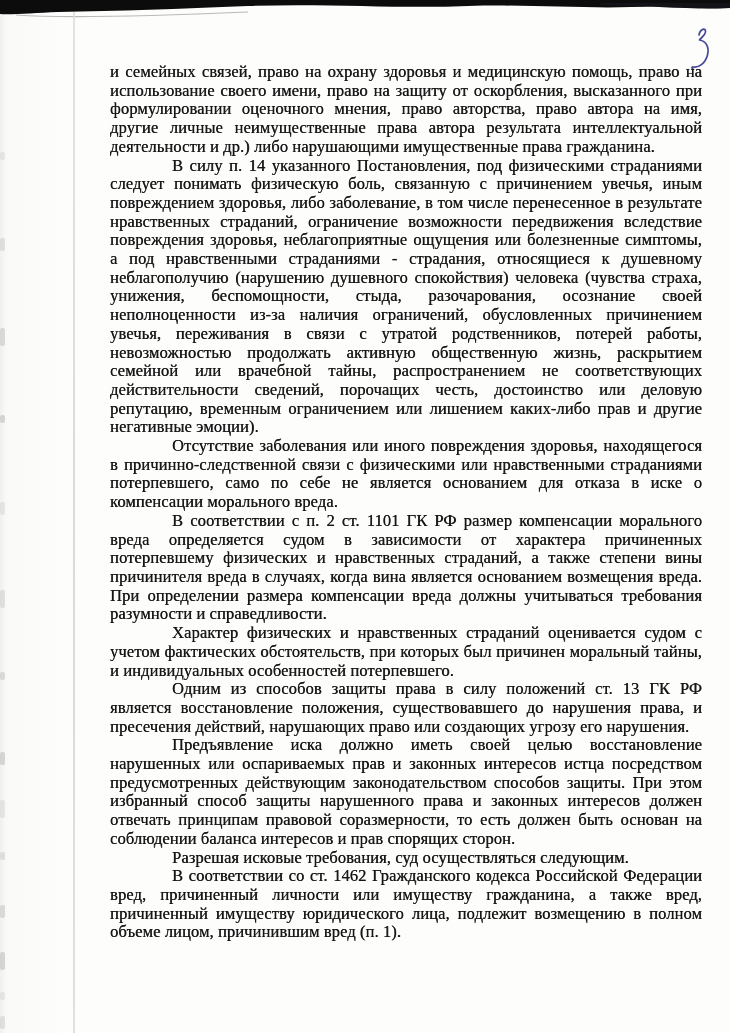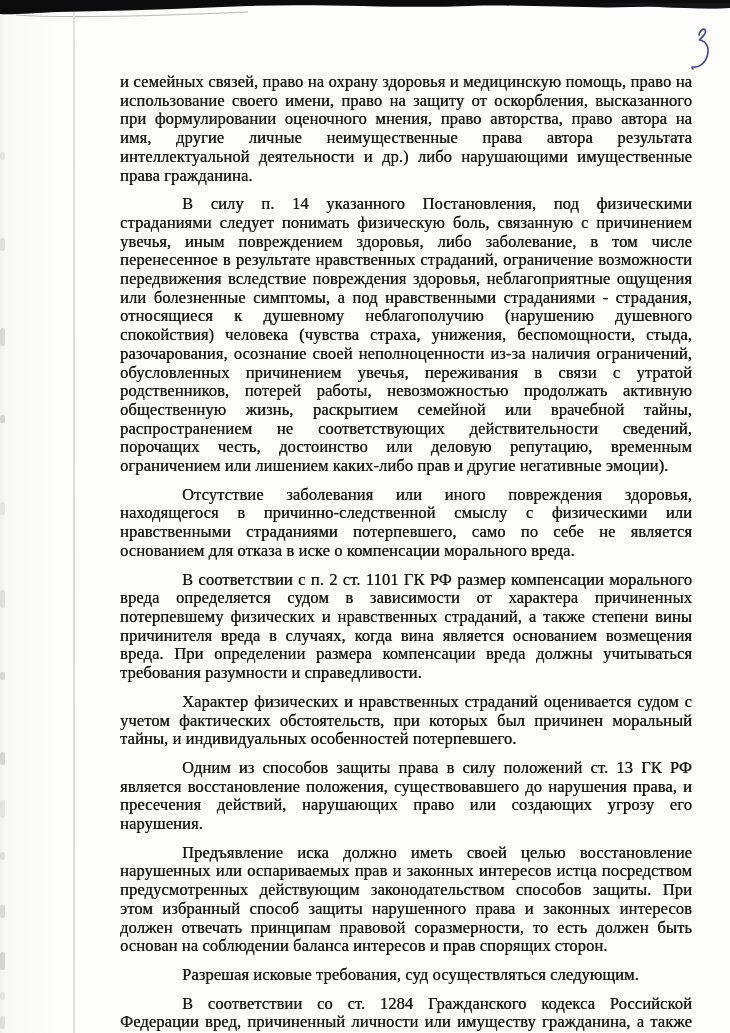--- a/index.html
+++ b/index.html
@@ -57,21 +57,21 @@
     width: 592px;
     font-size: 16.5px;
     line-height: 18.7px;
     color: #161616;
     text-align: justify;
     text-align-last: left;
     letter-spacing: 0.1px;
     text-shadow: 0.35px 0 0 rgba(22,22,22,0.85);
   }
   .text-col p {
-    margin: 10px;
+    margin: 0;
     padding: 0;
     text-indent: 62px;
   }
   .text-col p.continuation {
     text-indent: 0;
   }
 </style>
 </head>
 <body>
 
@@ -104,22 +104,22 @@
     </div>
 
   <svg class="hand-number" viewBox="0 0 28 56" aria-label="3">
     <path d="M11 10 C12 4, 18 2, 17.5 7 C17 11, 12.5 13, 11.5 15
              C18 16, 21.5 22, 19.5 30 C17.5 38, 11 43, 5 42 C3.5 41.7, 3.8 43.5, 5 44" fill="none" stroke="#34398f" stroke-width="1.7" stroke-linecap="round" stroke-linejoin="round" opacity="0.92"></path>
   </svg>
 
   <div class="text-col">
     <p class="continuation">и семейных связей, право на охрану здоровья и медицинскую помощь, право на использование своего имени, право на защиту от оскорбления, высказанного при формулировании оценочного мнения, право авторства, право автора на имя, другие личные неимущественные права автора результата интеллектуальной деятельности и др.) либо нарушающими имущественные права гражданина.</p>
     <p>В силу п. 14 указанного Постановления, под физическими страданиями следует понимать физическую боль, связанную с причинением увечья, иным повреждением здоровья, либо заболевание, в том числе перенесенное в результате нравственных страданий, ограничение возможности передвижения вследствие повреждения здоровья, неблагоприятные ощущения или болезненные симптомы, а под нравственными страданиями - страдания, относящиеся к душевному неблагополучию (нарушению душевного спокойствия) человека (чувства страха, унижения, беспомощности, стыда, разочарования, осознание своей неполноценности из-за наличия ограничений, обусловленных причинением увечья, переживания в связи с утратой родственников, потерей работы, невозможностью продолжать активную общественную жизнь, раскрытием семейной или врачебной тайны, распространением не соответствующих действительности сведений, порочащих честь, достоинство или деловую репутацию, временным ограничением или лишением каких-либо прав и другие негативные эмоции).</p>
-    <p>Отсутствие заболевания или иного повреждения здоровья, находящегося в причинно-следственной смыслу с физическими или нравственными страданиями потерпевшего, само по себе не является основанием для отказа в иске о компенсации морального вреда.</p>
+    <p>Отсутствие заболевания или иного повреждения здоровья, находящегося в причинно-следственной связи с физическими или нравственными страданиями потерпевшего, само по себе не является основанием для отказа в иске о компенсации морального вреда.</p>
     <p>В соответствии с п. 2 ст. 1101 ГК РФ размер компенсации морального вреда определяется судом в зависимости от характера причиненных потерпевшему физических и нравственных страданий, а также степени вины причинителя вреда в случаях, когда вина является основанием возмещения вреда. При определении размера компенсации вреда должны учитываться требования разумности и справедливости.</p>
     <p>Характер физических и нравственных страданий оценивается судом с учетом фактических обстоятельств, при которых был причинен моральный тайны, и индивидуальных особенностей потерпевшего.</p>
     <p>Одним из способов защиты права в силу положений ст. 13 ГК РФ является восстановление положения, существовавшего до нарушения права, и пресечения действий, нарушающих право или создающих угрозу его нарушения.</p>
     <p>Предъявление иска должно иметь своей целью восстановление нарушенных или оспариваемых прав и законных интересов истца посредством предусмотренных действующим законодательством способов защиты. При этом избранный способ защиты нарушенного права и законных интересов должен отвечать принципам правовой соразмерности, то есть должен быть основан на соблюдении баланса интересов и прав спорящих сторон.</p>
     <p>Разрешая исковые требования, суд осуществляться следующим.</p>
-    <p>В соответствии со ст. 1284 Гражданского кодекса Российской Федерации вред, причиненный личности или имуществу гражданина, а также вред, причиненный имуществу юридического лица, подлежит возмещению в полном объеме лицом, причинившим вред (п. 1).</p>
+    <p>В соответствии со ст. 1462 Гражданского кодекса Российской Федерации вред, причиненный личности или имуществу гражданина, а также вред, причиненный имуществу юридического лица, подлежит возмещению в полном объеме лицом, причинившим вред (п. 1).</p>
   </div>
 
 </div>
 
 </body></html>

